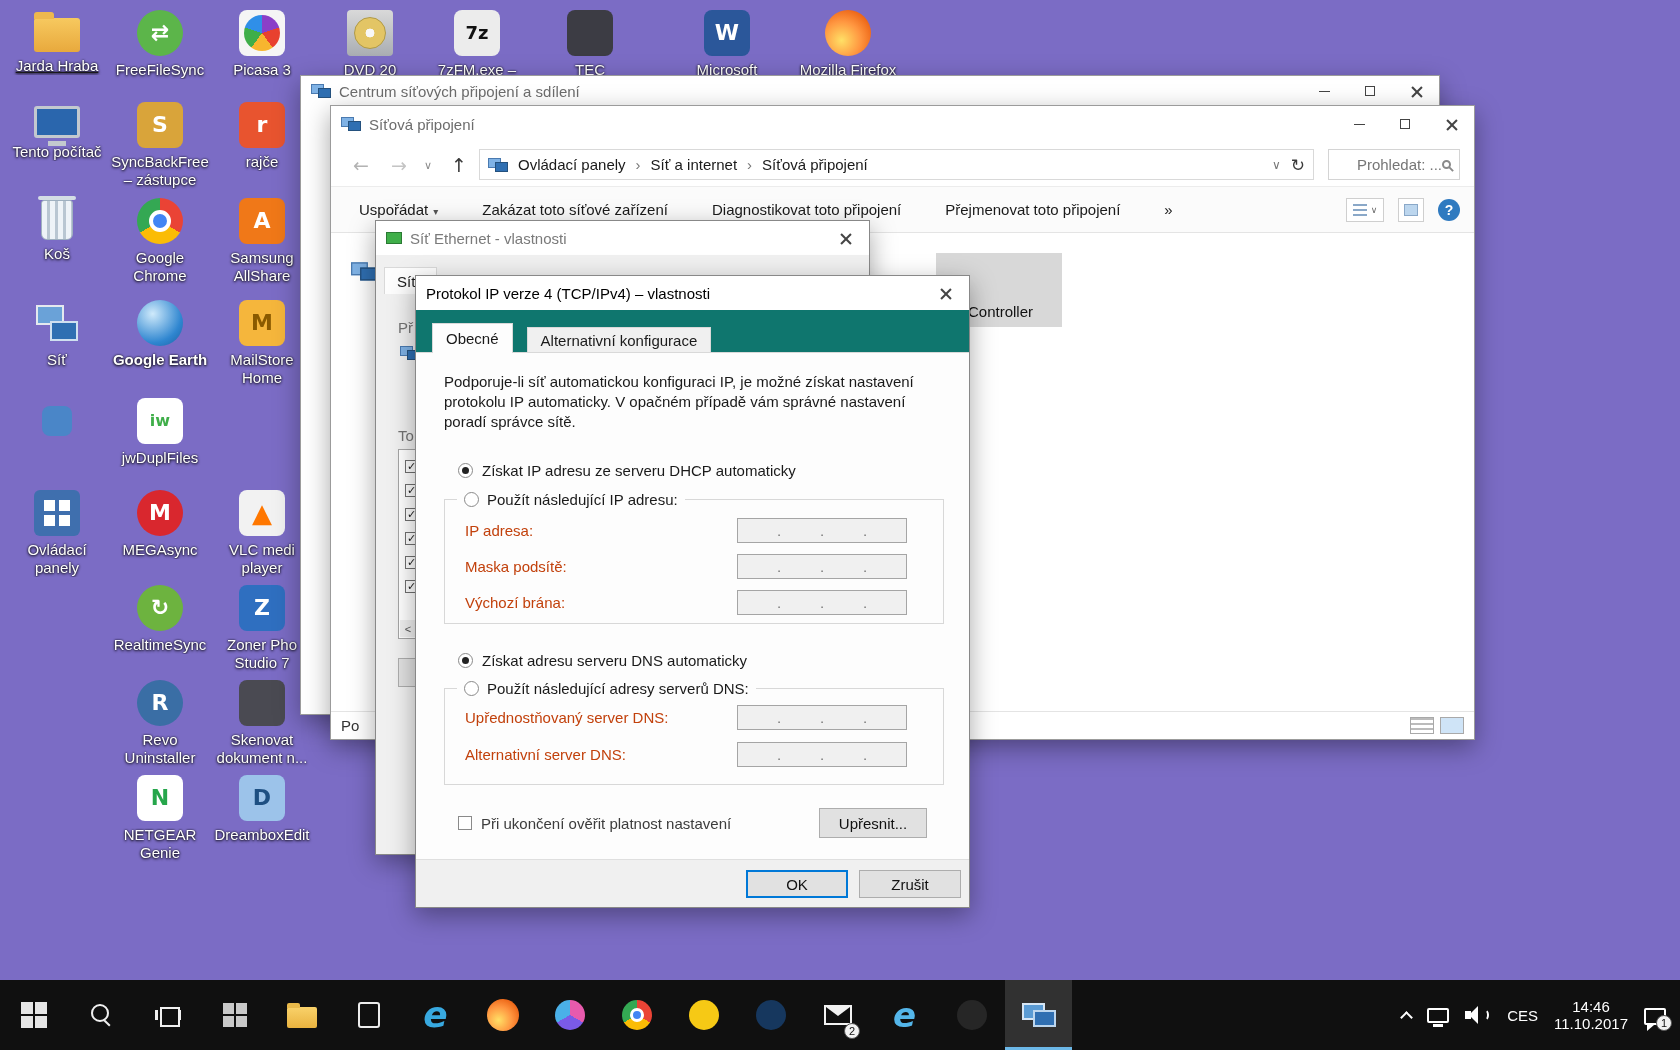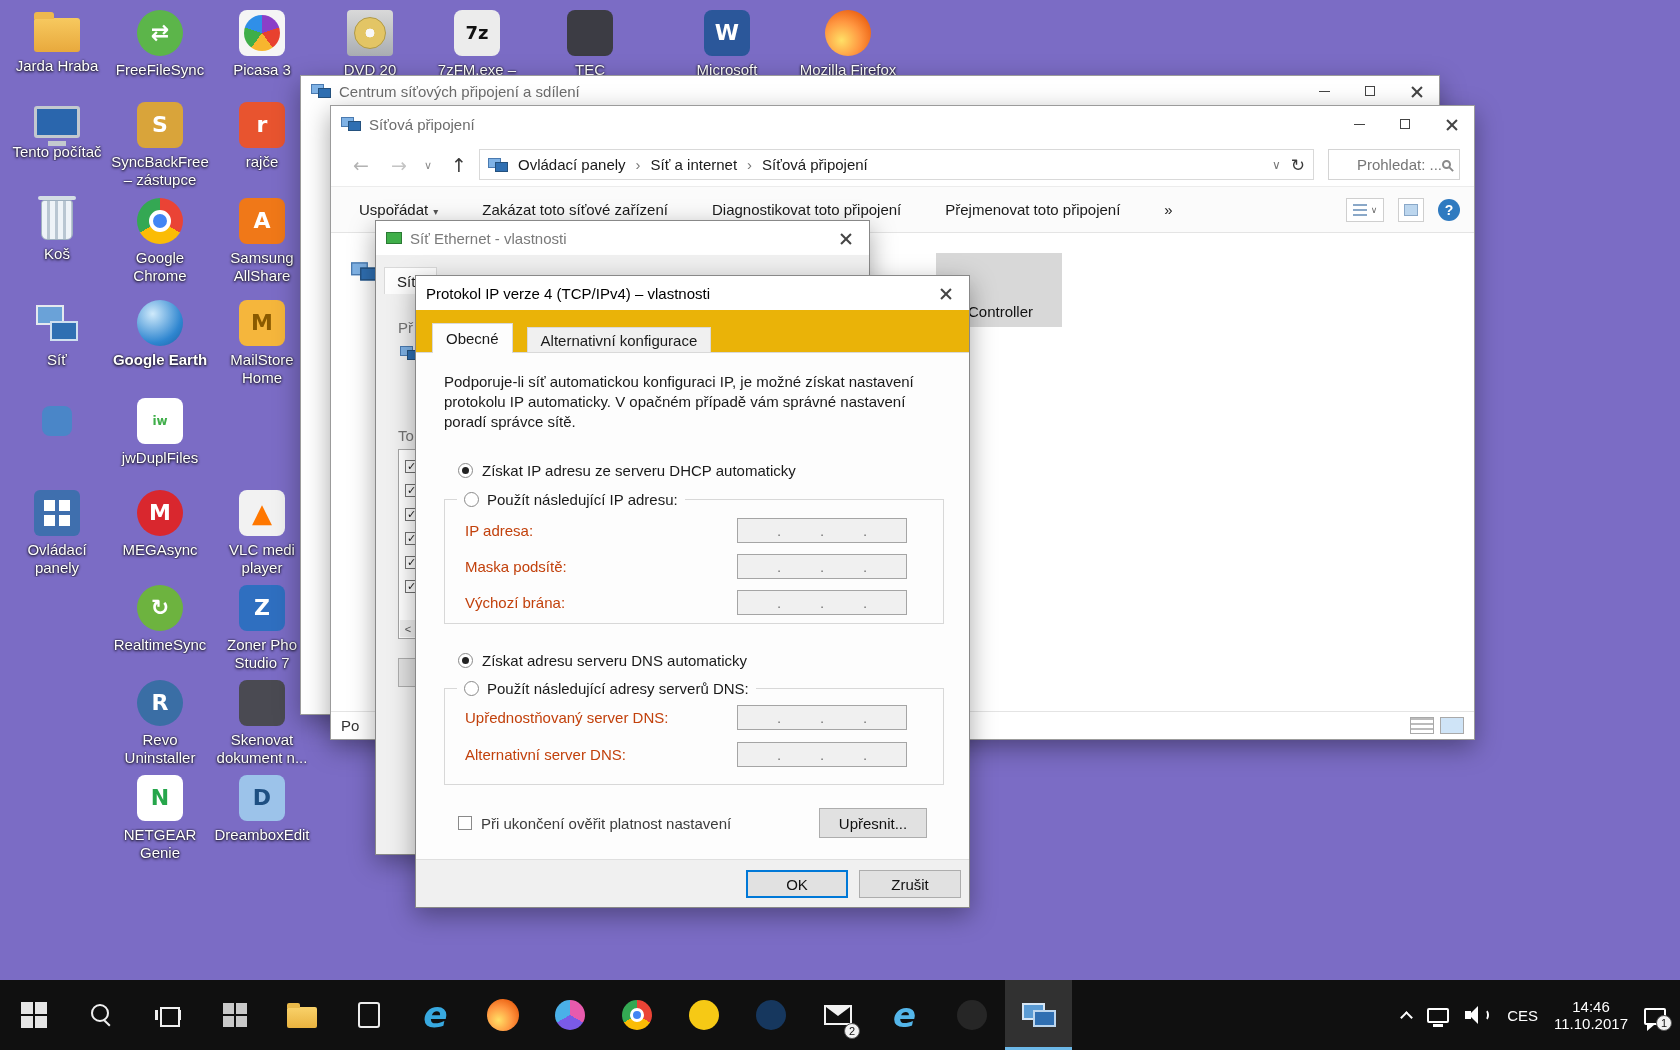--- a/index.html
+++ b/index.html
@@ -114,21 +114,21 @@
   .ethrow{height:24px;display:flex;align-items:center;padding-left:6px}
   .cbx{width:13px;height:13px;border:1px solid #707070;background:#fff;font-size:11px;line-height:11px;color:#222;
     display:flex;align-items:center;justify-content:center;font-family:"DejaVu Sans",sans-serif}
   .ethscroll{position:absolute;left:1px;right:1px;bottom:1px;height:17px;background:#f0f0f0;display:flex;align-items:center}
   .scrbtn{width:17px;height:17px;background:#f0f0f0;border-right:1px solid #dcdcdc;color:#555;font-size:11px;
     display:flex;align-items:center;justify-content:center}
   .eth-btnfrag{position:absolute;left:22px;top:437px;width:120px;height:29px;background:#e1e1e1;border:1px solid #adadad}
 
   .ipv4{left:415px;top:275px;width:555px;height:633px;z-index:5}
   .ipv4 .ttl{color:#000}
-  .tabstrip{position:absolute;top:34px;left:0;right:0;height:42px;background:#eab308;display:flex;align-items:flex-end;padding-left:16px}
+  .tabstrip{position:absolute;top:34px;left:0;right:0;height:42px;background:#0f766e;display:flex;align-items:flex-end;padding-left:16px}
   .tab{padding:0 13px;display:flex;align-items:center;border:1px solid #d9d9d9;border-bottom:none;position:relative}
   .tab.active{height:30px;background:#fdfdfd;z-index:2;margin-bottom:-1px}
   .tab.idle{height:25px;background:#f0f0f0;margin-left:14px}
   .page{position:absolute;top:76px;left:0;right:0;bottom:48px;background:#fdfdfd;border-top:1px solid #d9d9d9}
   .intro{position:absolute;left:28px;top:19px;width:490px;line-height:20px;color:#1a1a1a}
   .rrow{position:absolute;left:42px;display:flex;gap:9px;align-items:center;height:20px}
   .radio{width:15px;height:15px;border:1px solid #8a8a8a;border-radius:50%;background:#fff;position:relative;flex:none}
   .radio.on::after{content:"";position:absolute;inset:3px;border-radius:50%;background:#222}
   .group{position:absolute;left:28px;width:500px;border:1px solid #d8d8d8}
   .ghead{position:absolute;top:-11px;left:12px;background:#fdfdfd;padding:0 7px;display:flex;gap:8px;align-items:center;height:20px}
@@ -193,21 +193,21 @@
   .ac::after{content:"";position:absolute;left:1px;bottom:-8px;border-top:6px solid #fff;border-right:7px solid transparent}
   .acbadge{position:absolute;right:-8px;bottom:-8px;min-width:16px;height:16px;border-radius:50%;background:#f2f2f2;
     color:#111;font-size:11px;display:flex;align-items:center;justify-content:center;border:1px solid #555}
 </style>
 </head>
 <body>
 
 <div id="screen" style="background: rgb(123, 108, 197);">
 
   <div id="desk">
-      <div class="desk-icon" style="left: 5px; top: 10px;">
+      <div class="desk-icon" style="left: 5px; top: 10px; text-decoration: underline;">
         <div class="ic shape-folder"></div>
         <div class="dlbl">Jarda Hraba</div>
       </div>
       <div class="desk-icon" style="left: 108px; top: 10px;">
         <div class="ic shape-circle" style="background: rgb(92, 181, 74);">
           <span style="color: rgb(255, 255, 255);">⇄</span>
         </div>
         <div class="dlbl">FreeFileSync</div>
       </div>
       <div class="desk-icon" style="left: 210px; top: 10px;">
@@ -281,21 +281,21 @@
           <span style="color: rgb(138, 90, 0);">M</span>
         </div>
         <div class="dlbl">MailStore Home</div>
       </div>
       <div class="desk-icon" style="left: 5px; top: 398px;">
         <div class="ic shape-square ic-sm" style="background: rgb(74, 134, 200);"></div>
         <div class="dlbl"></div>
       </div>
       <div class="desk-icon" style="left: 108px; top: 398px;">
         <div class="ic shape-square" style="background: rgb(255, 255, 255);">
-          <span style="color: rgb(63, 174, 73); font-size: 12px;">iw</span>
+          <span style="color: rgb(63, 174, 73); font-size: 16px;">iw</span>
         </div>
         <div class="dlbl">jwDuplFiles</div>
       </div>
       <div class="desk-icon" style="left: 5px; top: 490px;">
         <div class="ic shape-gridsq"></div>
         <div class="dlbl">Ovládací panely</div>
       </div>
       <div class="desk-icon" style="left: 108px; top: 490px;">
         <div class="ic shape-circle" style="background: rgb(217, 39, 46);">
           <span style="color: rgb(255, 255, 255);">M</span>

